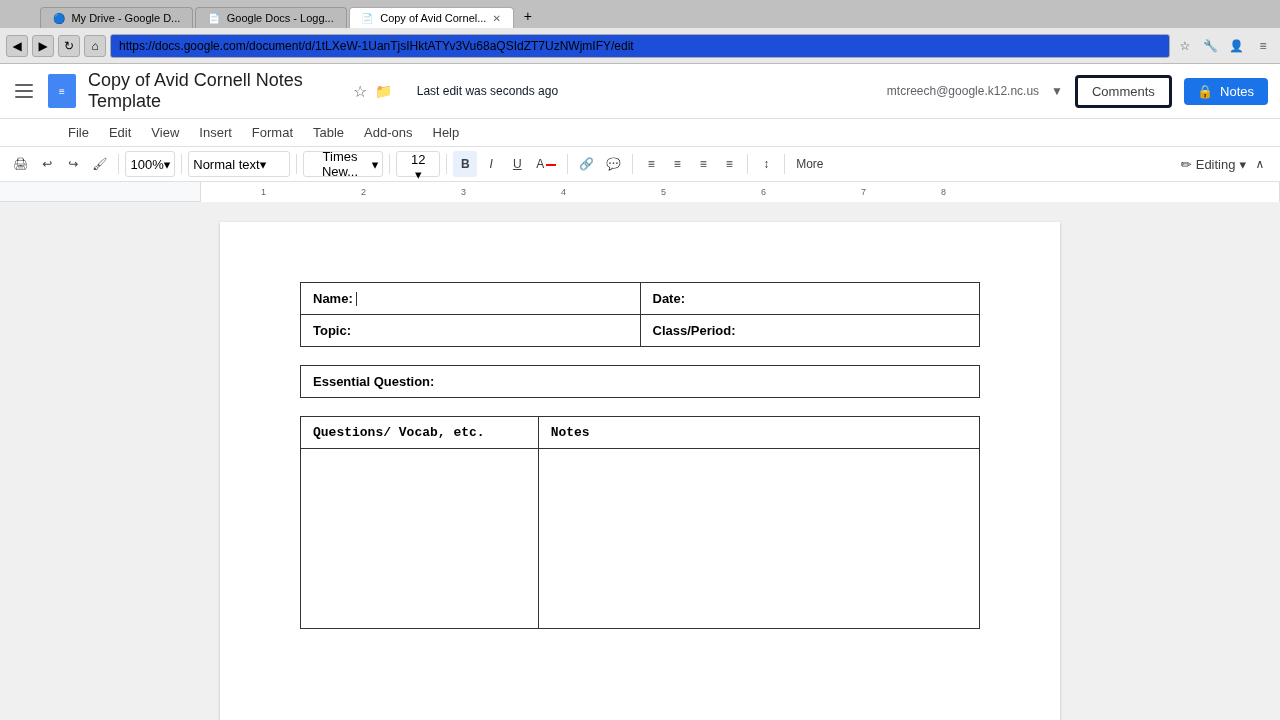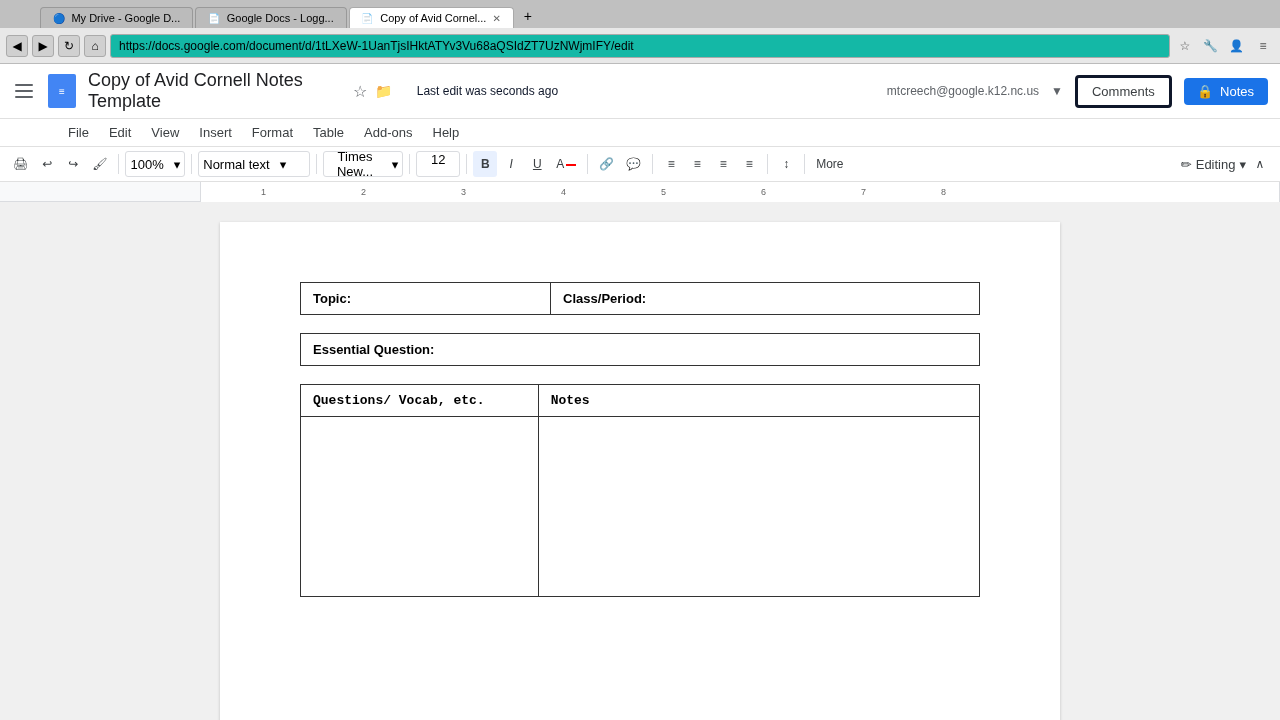--- a/index.html
+++ b/index.html
@@ -9,21 +9,21 @@
     .browser-chrome { background: #d9d9d9; }
     .browser-tab-bar { background: #c0c0c0; display: flex; align-items: flex-end; padding: 4px 0 0 40px; height: 28px; }
     .browser-tab { background: #e8e8e8; border: 1px solid #aaa; border-bottom: none; padding: 4px 12px; font-size: 11px; border-radius: 4px 4px 0 0; display: flex; align-items: center; gap: 6px; margin-right: 2px; }
     .browser-tab.active { background: #fff; }
     .browser-tab .close-btn { color: #666; font-size: 10px; cursor: pointer; }
     .browser-tab-inactive { background: #bbb; border: 1px solid #999; border-bottom: none; padding: 4px 12px; font-size: 11px; border-radius: 4px 4px 0 0; display: flex; align-items: center; gap: 6px; margin-right: 2px; }
     .browser-add-tab { background: transparent; border: none; padding: 4px 8px; font-size: 14px; cursor: pointer; }
 
     .browser-nav { background: #e8e8e8; border-bottom: 1px solid #bbb; display: flex; align-items: center; padding: 4px 6px; gap: 4px; height: 36px; }
     .nav-btn { background: #d0d0d0; border: 1px solid #aaa; border-radius: 3px; width: 22px; height: 22px; display: flex; align-items: center; justify-content: center; cursor: pointer; font-size: 12px; }
-    .url-bar { flex: 1; height: 24px; border: 1px solid #aaa; border-radius: 3px; padding: 0 8px; font-size: 12px; background: #14b8a6; }
+    .url-bar { flex: 1; height: 24px; border: 1px solid #aaa; border-radius: 3px; padding: 0 8px; font-size: 12px; background: #1d4ed8; }
     .nav-icons { display: flex; gap: 4px; align-items: center; }
     .nav-icon { width: 22px; height: 22px; display: flex; align-items: center; justify-content: center; font-size: 12px; color: #555; cursor: pointer; }
 
     
     .app-container { display: flex; flex-direction: column; height: calc(720px - 64px); background: #f8f8f8; }
 
     
     .app-header { background: white; padding: 6px 12px; display: flex; align-items: center; gap: 12px; border-bottom: 1px solid #e0e0e0; }
     .hamburger-btn { width: 24px; height: 24px; display: flex; flex-direction: column; justify-content: space-around; cursor: pointer; padding: 3px; }
     .hamburger-line { height: 2px; background: #5f6368; border-radius: 1px; }
@@ -37,21 +37,21 @@
     .last-edit { font-size: 12px; color: #0f172a; margin-left: 12px; }
 
     
     .menu-bar { background: white; display: flex; align-items: center; padding: 2px 60px; border-bottom: 1px solid #e0e0e0; gap: 4px; }
     .menu-item { padding: 4px 8px; font-size: 13px; color: #3c4043; cursor: pointer; border-radius: 3px; }
 
     
     .toolbar { background: white; display: flex; align-items: center; padding: 4px 8px; border-bottom: 1px solid #e0e0e0; gap: 2px; flex-wrap: nowrap; }
     .toolbar-btn { border: none; background: transparent; padding: 4px 5px; cursor: pointer; border-radius: 3px; font-size: 12px; color: #3c4043; display: flex; align-items: center; gap: 2px; min-width: 24px; height: 26px; justify-content: center; }
     .toolbar-separator { width: 1px; height: 20px; background: #dadce0; margin: 0 4px; }
-    .toolbar-select-box { border: 1px solid #dadce0; border-radius: 3px; display: flex; align-items: center; padding: 0 4px; height: 26px; gap: 10px; cursor: pointer; background: white; }
+    .toolbar-select-box { border: 1px solid #dadce0; border-radius: 3px; display: flex; align-items: center; padding: 0 4px; height: 26px; gap: 0; cursor: pointer; background: white; }
     .toolbar-bold { font-weight: bold; background: #e8f0fe; border-radius: 3px; }
     .toolbar-italic { font-style: italic; }
     .editing-mode { display: flex; align-items: center; gap: 4px; font-size: 13px; color: #3c4043; margin-left: auto; cursor: pointer; }
 
     
     .ruler { background: #f8f9fa; border-bottom: 1px solid #dadce0; height: 20px; display: flex; align-items: center; padding: 0 0 0 200px; }
     .ruler-inner { flex: 1; background: white; height: 20px; border-left: 1px solid #dadce0; border-right: 1px solid #dadce0; display: flex; align-items: center; position: relative; font-size: 9px; color: #666; }
 
     
     .doc-area { flex: 1; overflow-y: auto; background: #f0f0f0; display: flex; justify-content: center; padding: 20px 0; }
@@ -150,21 +150,21 @@
     <button class="toolbar-btn" title="Print">🖨</button>
     <button class="toolbar-btn">↩</button>
     <button class="toolbar-btn">↪</button>
     <button class="toolbar-btn">🖌</button>
     <div class="toolbar-separator"></div>
     <div class="toolbar-select-box">
       <span>100%</span>
       <span>▾</span>
     </div>
     <div class="toolbar-separator"></div>
-    <div class="toolbar-select-box" style="width:112px;">
+    <div class="toolbar-select-box" style="width:102px;">
       <span>Normal text</span>
       <span>▾</span>
     </div>
     <div class="toolbar-separator"></div>
     <div class="toolbar-select-box" style="width:80px;text-align:center;">
       <span>Times New...</span>
       <span>▾</span>
     </div>
     <div class="toolbar-separator"></div>
     <div class="toolbar-select-box" style="width:44px;flex-direction:column;">
@@ -207,20 +207,29 @@
       <span style="position:absolute; left:660px;">7</span>
       <span style="position:absolute; left:740px;">8</span>
     </div>
   </div>
 
   <div class="doc-area">
     <div class="doc-page">
 
       <table class="cornell-table">
         <tbody>
+            <tr>
+          <td style="width:50%;">
+            <span class="label">Name:</span>
+            <span class="cursor"></span>
+          </td>
+          <td style="width:50%;">
+            <span class="label">Date:</span>
+          </td>
+        </tr>
         <tr>
           <td>
             <span class="label">Topic:</span>
           </td>
           <td>
             <span class="label">Class/Period:</span>
           </td>
         </tr>
       </tbody>
         </table>

